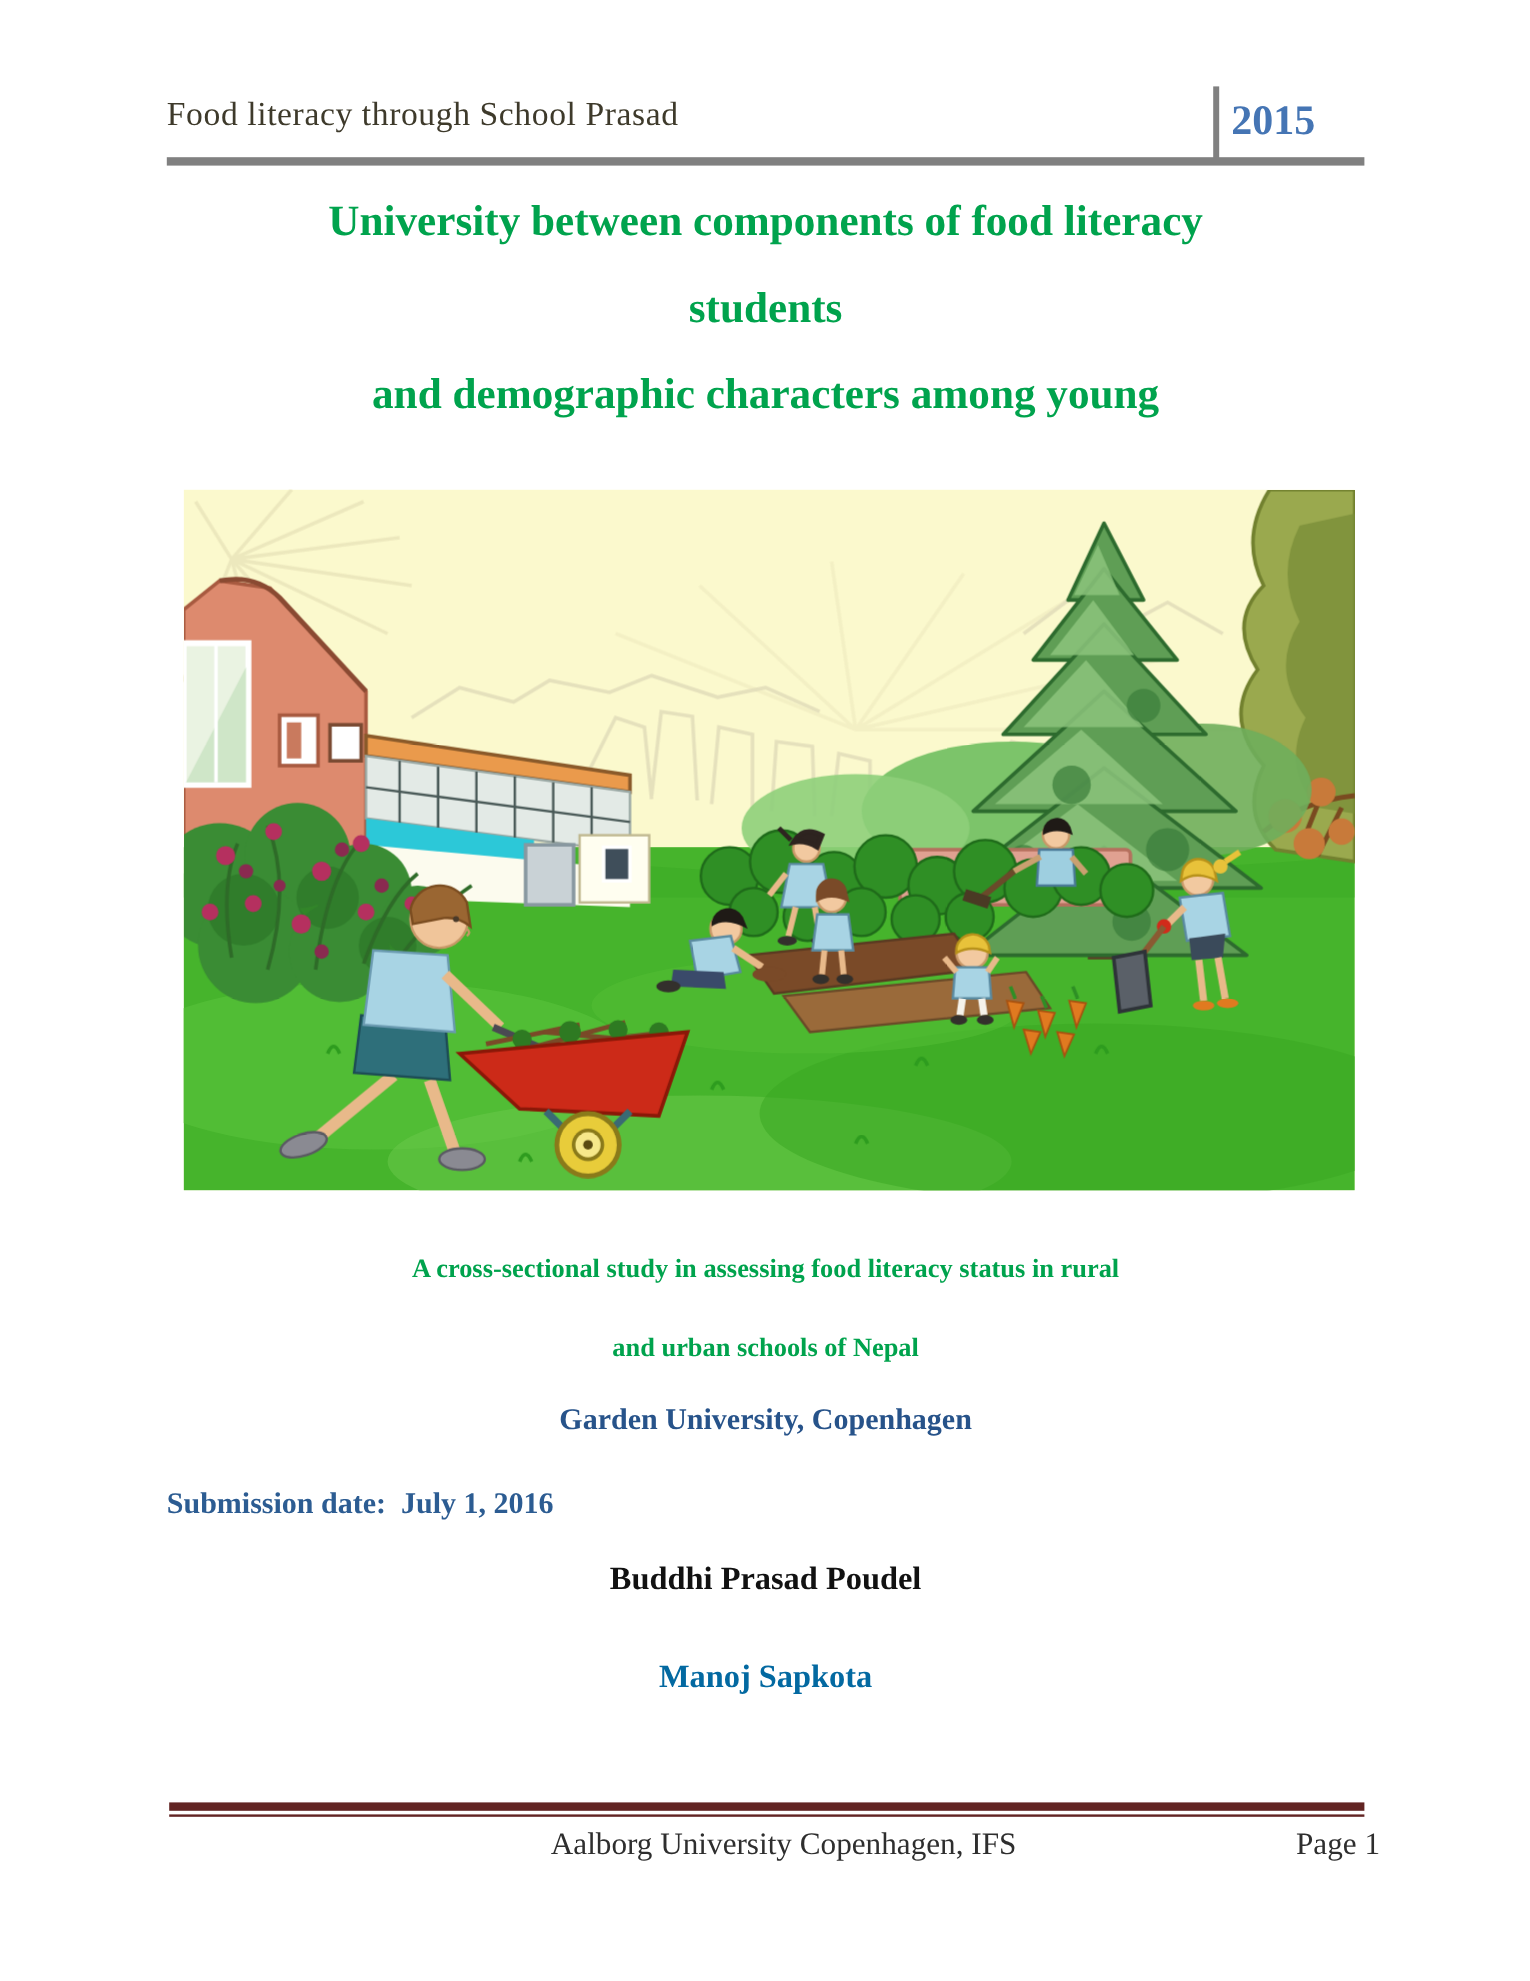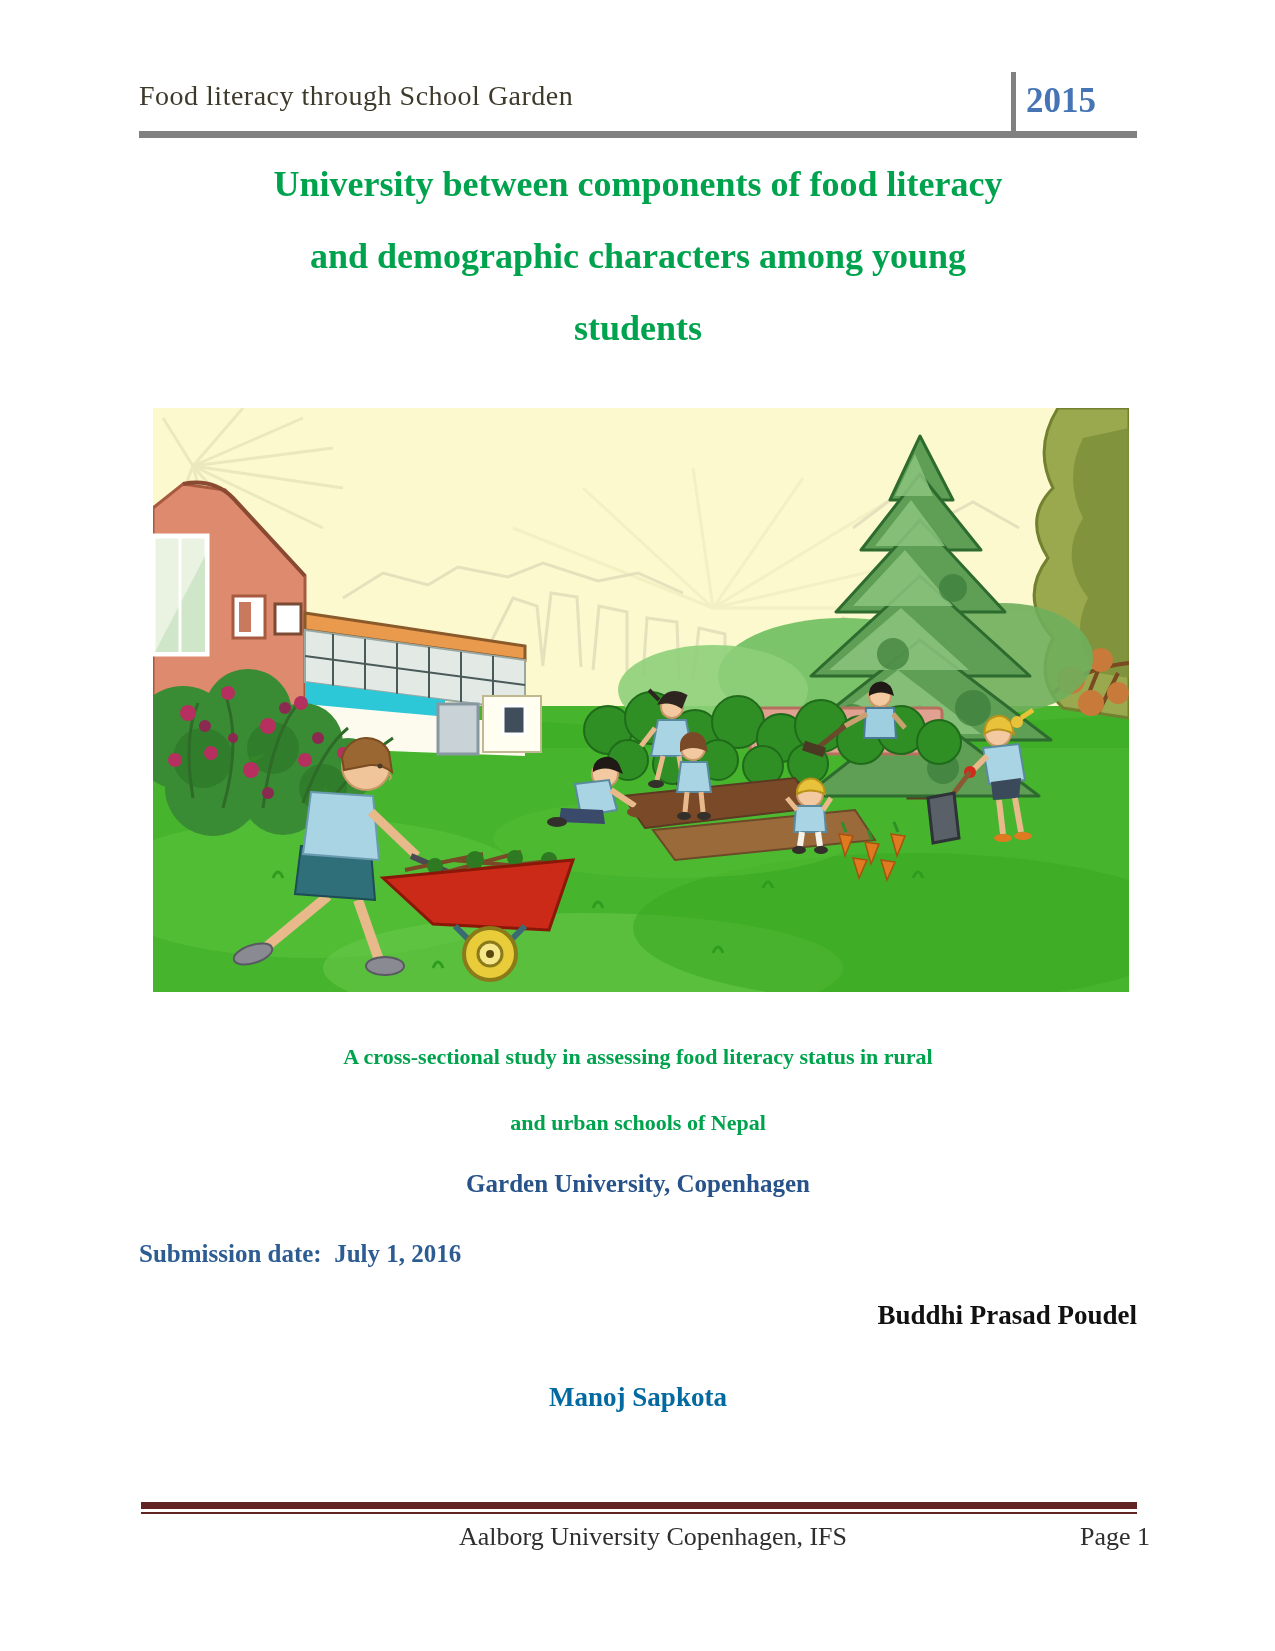--- a/index.html
+++ b/index.html
@@ -17,45 +17,45 @@
          font-size:36px;font-weight:bold;color:#00a34d;line-height:72px;}
   
   .illus{position:absolute;left:153px;top:408px;width:976px;height:584px;}
   
   .subtitle{position:absolute;left:139px;top:1024px;width:998px;text-align:center;
             font-size:22px;font-weight:bold;color:#00a34d;line-height:66px;}
   .institution{position:absolute;left:139px;top:1170px;width:998px;text-align:center;
                font-size:25px;font-weight:bold;color:#27538a;}
   .submission{position:absolute;left:139px;top:1240px;width:998px;text-align:left;
               font-size:25px;font-weight:bold;color:#2c5c92;white-space:pre-wrap;}
-  .author1{position:absolute;left:139px;top:1300px;width:998px;text-align:right;
+  .author1{position:absolute;left:139px;top:1300px;width:998px;text-align:center;
            font-size:27px;font-weight:bold;color:#111111;}
   .author2{position:absolute;left:139px;top:1382px;width:998px;text-align:center;
            font-size:27px;font-weight:bold;color:#0369a1;}
   
   .ftr-rule-thick{position:absolute;left:141px;top:1502px;width:996px;height:7px;background:#622423;}
   .ftr-rule-thin{position:absolute;left:141px;top:1512px;width:996px;height:2px;background:#622423;}
   .ftr-row{position:absolute;left:154px;top:1522px;width:998px;height:34px;font-size:26px;color:#2e2e2e;}
   .ftr-center{position:absolute;left:0;width:100%;text-align:center;}
   .ftr-page{position:absolute;right:2px;top:0;}
 </style>
 </head>
 <body>
 
 <div class="page">
 
-  <div class="hdr-left">Food literacy through School Garden</div>
+  <div class="hdr-left">Food literacy through School Prasad</div>
   <div class="hdr-vline"></div>
   <div class="hdr-year">2015</div>
   <div class="hdr-rule"></div>
 
   <div class="title">
     <div>University between components of food literacy</div>
+    <div>students</div>
     <div>and demographic characters among young</div>
-    <div>students</div>
   </div>
 
   <svg class="illus" viewBox="0 0 976 584" role="img" aria-label="Cartoon of school children gardening: a boy pushes a red wheelbarrow with a yellow wheel across a green lawn; classmates in light-blue shirts plant, dig and harvest in vegetable beds beside a salmon-coloured school building with glass windows and a cyan awning; rose bushes bloom at the left and a tall layered fir tree rises at the right under a pale yellow sketched sky">
 
     <rect x="0" y="0" width="976" height="584" fill="#fbf9cd"></rect>
 
     <g stroke="#e9e4ba" stroke-width="3" fill="none" opacity="0.8">
       <path d="M40 58 L150 10 M40 58 L180 40 M40 58 L190 80 M40 58 L170 120 M40 58 L120 150 M40 58 L70 170 M40 58 L0 160 M40 58 L10 10 M40 58 L90 0"></path>
       <path d="M560 200 L360 120 M560 200 L430 80 M560 200 L540 60 M560 200 L650 70 M560 200 L740 90 M560 200 L820 140 M560 200 L880 200" opacity="0.55"></path>
     </g>

